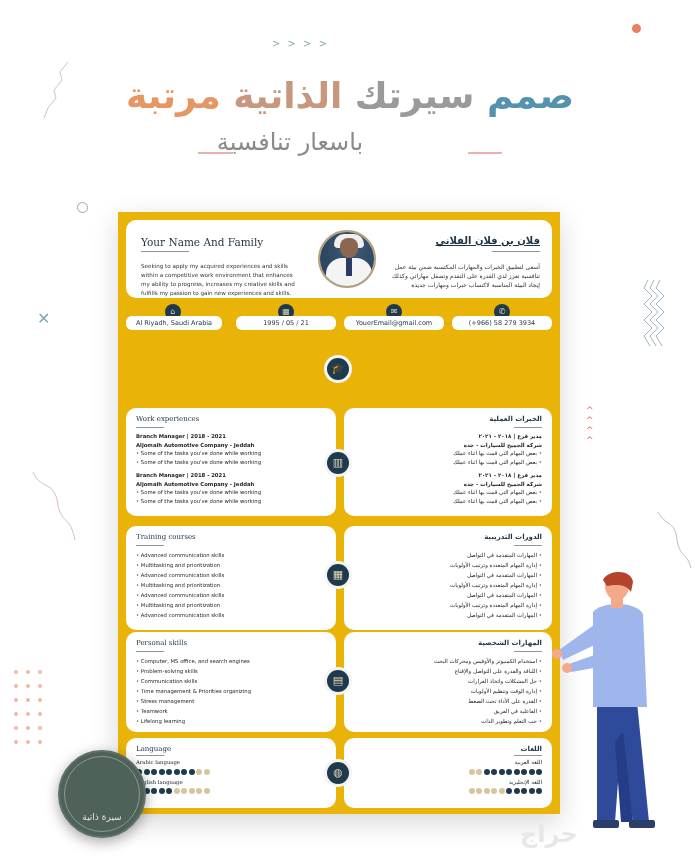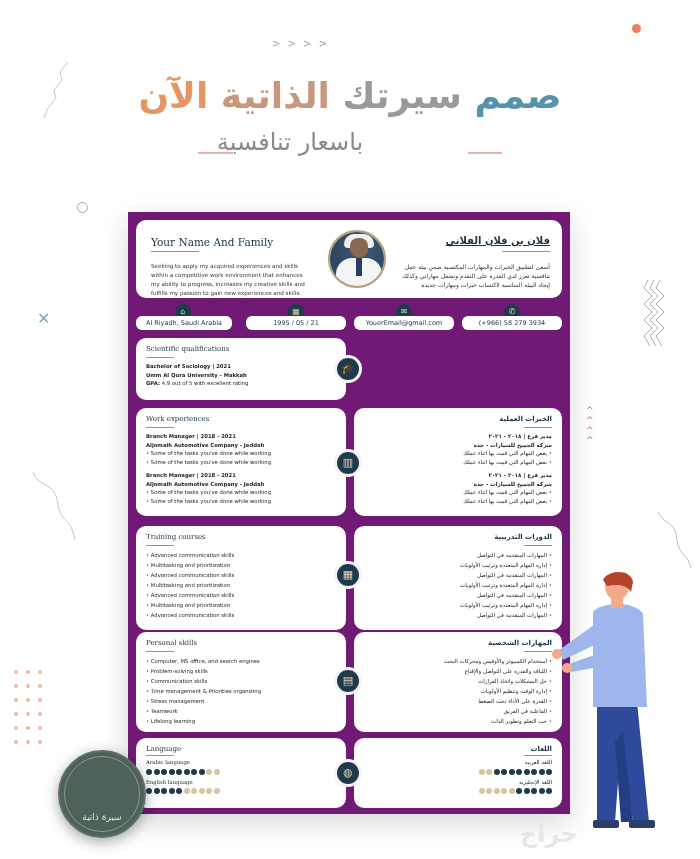--- a/index.html
+++ b/index.html
@@ -15,21 +15,21 @@
 
   .headline { position: absolute; left: 0; width: 700px; top: 70px; text-align: center; direction: rtl;
     font-family: "DejaVu Sans", sans-serif; font-weight: bold; font-size: 36px; line-height: 52px; }
   .headline .w1 { color: #5592ae; }
   .headline .w2 { color: #9a9a98; }
   .headline .w3 { color: #c8987e; }
   .headline .w4 { color: #e69662; }
   .subline { position: absolute; left: 0; width: 580px; top: 128px; text-align: center; font-size: 24px; color: #8a8a8a; direction: rtl; }
   .sub-dash { position: absolute; top: 152px; height: 1.5px; width: 34px; background: #e7b3ae; }
 
-  .sheet { position: absolute; left: 128px; top: 212px; width: 442px; height: 602px; background: #701a75; box-shadow: 0 8px 26px rgba(0,0,0,0.16); }
+  .sheet { position: absolute; left: 118px; top: 212px; width: 442px; height: 602px; background: #eab308; box-shadow: 0 8px 26px rgba(0,0,0,0.16); }
   .card { position: absolute; background: #fff; border-radius: 10px; }
   .cap { position: absolute; font-size: 6.5px; color: #1e3344; text-align: center; background: #fff; border-radius: 6px; height: 14px; line-height: 14px; }
   .iconbub { position: absolute; width: 16px; height: 16px; border-radius: 50%; background: #1e3a4c; color: #e8d6b4; font-size: 8px; text-align: center; line-height: 16px; }
   .midbub { position: absolute; left: 209px; width: 22px; height: 22px; border-radius: 50%; background: #1e3a4c; color: #e8d6b4; font-size: 11px; text-align: center; line-height: 22px; box-shadow: 0 0 0 3px #f4f4f4; }
 
   .name-en { position: absolute; left: 15px; top: 16px; font-family: "DejaVu Serif", serif; font-size: 10.5px; color: #1e3344; }
   .name-ar { position: absolute; right: 12px; top: 15px; font-size: 10px; font-weight: bold; color: #1e3344; direction: rtl; text-decoration: underline; }
   .uline { position: absolute; height: 1px; width: 48px; background: #8a96a0; }
   .summary-en { position: absolute; left: 15px; top: 42px; width: 160px; font-size: 5.6px; line-height: 9px; color: #333; }
   .summary-ar { position: absolute; right: 12px; top: 42px; width: 160px; font-size: 6px; line-height: 9px; color: #333; text-align: right; direction: rtl; }
@@ -105,21 +105,21 @@
     <circle cx="4" cy="74" r="2"></circle>
       <circle cx="16" cy="74" r="2"></circle>
       <circle cx="28" cy="74" r="2"></circle>
   </g>
 </svg>
 
 <div class="headline">
   <span class="w1">صمم</span>
   <span class="w2">سيرتك</span>
   <span class="w3">الذاتية</span>
-  <span class="w4">الآن</span>
+  <span class="w4">مرتبة</span>
 </div>
 <div class="subline">باسعار تنافسية</div>
 <div class="sub-dash" style="left:198px"></div>
 <div class="sub-dash" style="left:468px"></div>
 
 <div class="sheet">
 
   <div class="card" style="left:8px;top:8px;width:426px;height:78px">
     <div class="name-en">Your Name And Family</div>
     <div class="uline" style="left:15px;top:31px"></div>
@@ -138,29 +138,20 @@
 
   <div class="iconbub" style="left:47px;top:92px">⌂</div>
   <div class="cap" style="left:8px;top:104px;width:96px">Al Riyadh, Saudi Arabia</div>
   <div class="iconbub" style="left:160px;top:92px">▦</div>
   <div class="cap" style="left:118px;top:104px;width:100px">1995 / 05 / 21</div>
   <div class="iconbub" style="left:268px;top:92px">✉</div>
   <div class="cap" style="left:226px;top:104px;width:100px"><span>YouerEmail@gmail.com</span></div>
   <div class="iconbub" style="left:376px;top:92px">✆</div>
   <div class="cap" style="left:334px;top:104px;width:100px">(+966) 58 279 3934</div>
 
-  <div class="card" style="left:8px;top:126px;width:210px;height:62px">
-    <div class="sec-title-en">Scientific qualifications</div>
-    <div class="uline" style="left:10px;top:19px;width:28px"></div>
-    <div class="sec-body-en">
-      <div class="b">Bachelor of Sociology | 2021</div>
-      <div class="b">Umm Al Qura University - Makkah</div>
-      <div><span class="b">GPA:</span> <span>4.9 out of 5 with excellent rating</span></div>
-    </div>
-  </div>
   <div class="midbub" style="top:146px">🎓</div>
 
   <div class="card" style="left:8px;top:196px;width:210px;height:108px">
     <div class="sec-title-en">Work experiences</div>
     <div class="uline" style="left:10px;top:19px;width:28px"></div>
     <div class="sec-body-en">
       <div class="b">Branch Manager | 2018 - 2021</div>
       <div class="b">Aljomaih Automotive Company - Jeddah</div>
       <div class="li-en">Some of the tasks you've done while working</div>
       <div class="li-en">Some of the tasks you've done while working</div>

